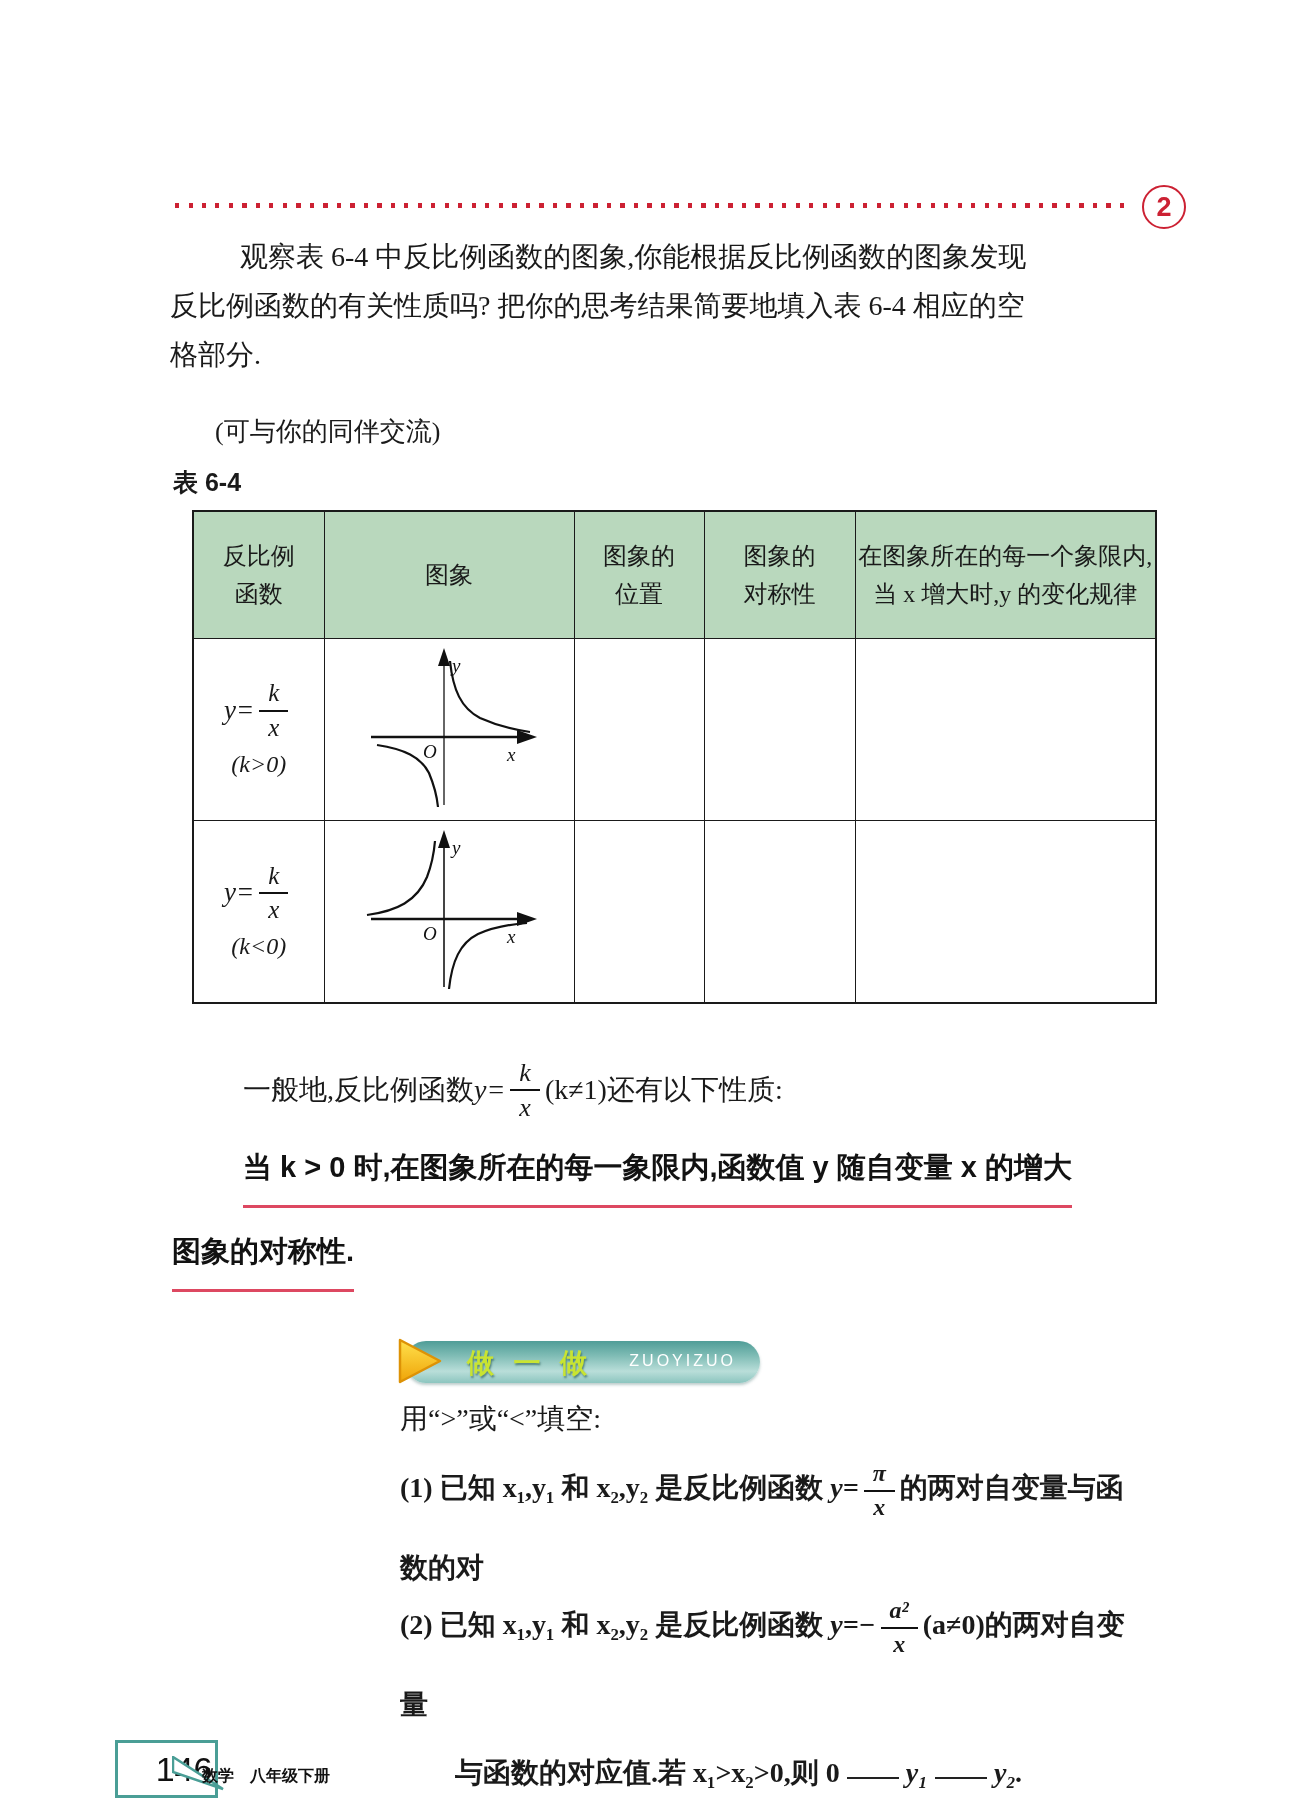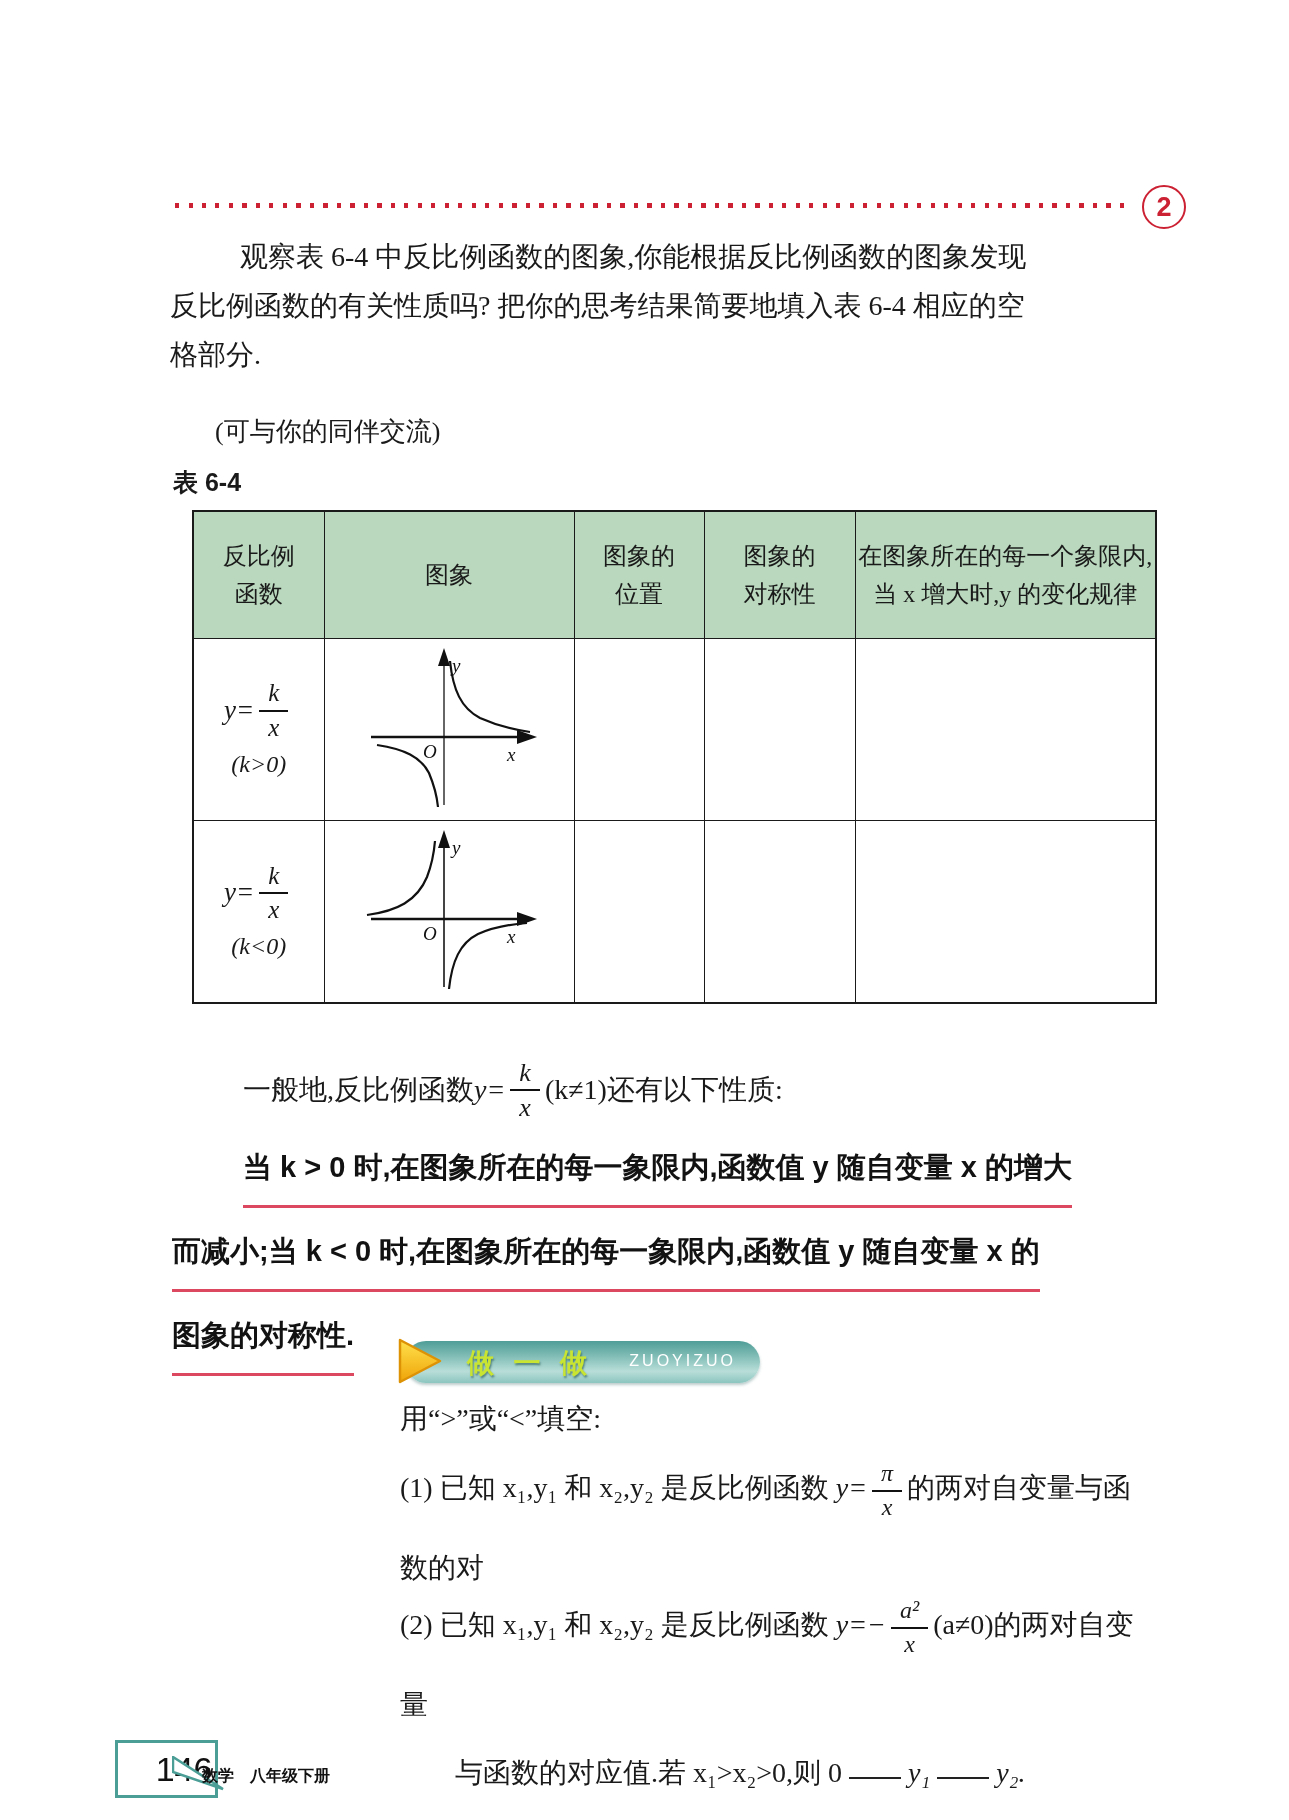--- a/index.html
+++ b/index.html
@@ -73,21 +73,21 @@
     text-shadow:1px 2px 2px rgba(30,80,75,0.6);
   }
   .banner-pinyin{
     position:absolute;right:24px;top:11px;
     font-family:"Liberation Sans","DejaVu Sans",sans-serif;font-size:16px;color:#ffffff;
     letter-spacing:3px;
   }
   .banner-play{position:absolute;left:-9px;top:-5px;}
   
   .instruction{position:absolute;left:400px;top:1400px;font-size:28px;}
-  .exercise{position:absolute;width:745px;font-size:28px;}
+  .exercise{position:absolute;width:745px;font-size:28px;font-weight:bold;}
   .ex1{left:400px;top:1448px;}
   .ex2{left:400px;top:1585px;}
   .exercise .l1{line-height:80px;}
   .exercise .l2{margin-left:55px;margin-top:6px;line-height:44px;}
   .exercise .frac .num,.exercise .frac .den{font-size:24px;}
   .blank{display:inline-block;width:52px;border-bottom:2.5px solid #222;margin:0 7px;position:relative;top:-3px;}
   
   .page-num-box{
     position:absolute;left:115px;top:1740px;width:62px;height:52px;
     border:3px solid #4a9e96;display:flex;align-items:center;justify-content:center;
@@ -204,21 +204,20 @@
       <span class="mi">y=</span>
       <span class="frac">
         <span class="num">k</span>
         <span class="den">x</span>
       </span>
       <span>(k≠1)还有以下性质:</span>
   </div>
 
   <div class="statement">
     <div class="line"><span class="u first">当 k &gt; 0 时,在图象所在的每一象限内,函数值 y 随自变量 x 的增大</span></div>
-    <div class="line"><span class="u">而减小;当 k &lt; 0 时,在图象所在的每一象限内,函数值 y 随自变量 x 的</span></div>
     <div class="line"><span class="u">图象的对称性.</span></div>
   </div>
 
   <div class="banner">
     <span class="banner-play">
       <svg width="48" height="50" viewBox="0 0 48 50">
         <defs>
           <linearGradient id="triGrad" x1="0" y1="0" x2="0" y2="1">
             <stop offset="0" stop-color="#ffe14d"></stop>
               <stop offset="1" stop-color="#efa408"></stop>

